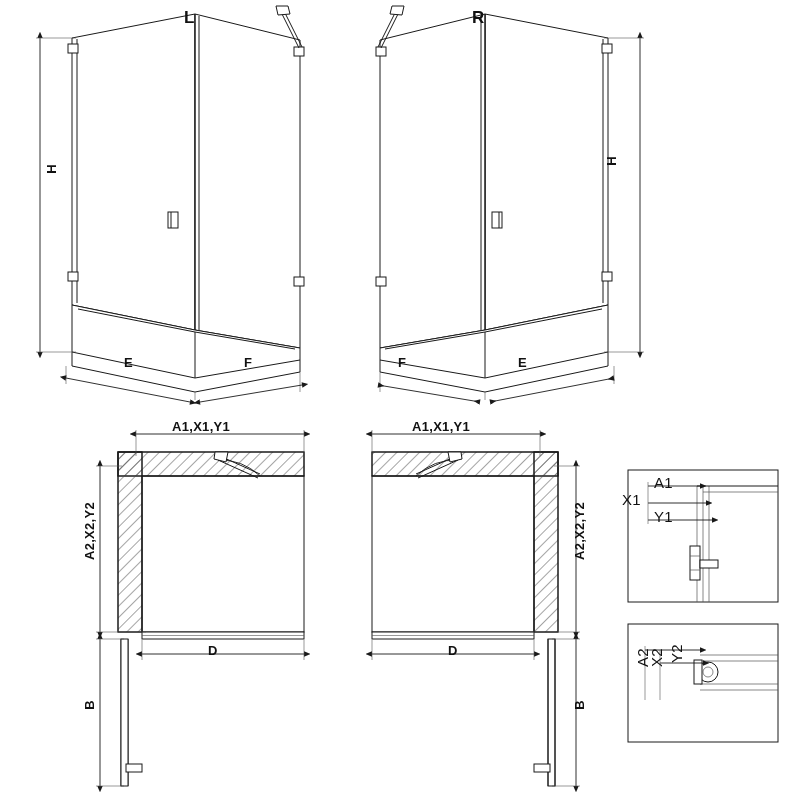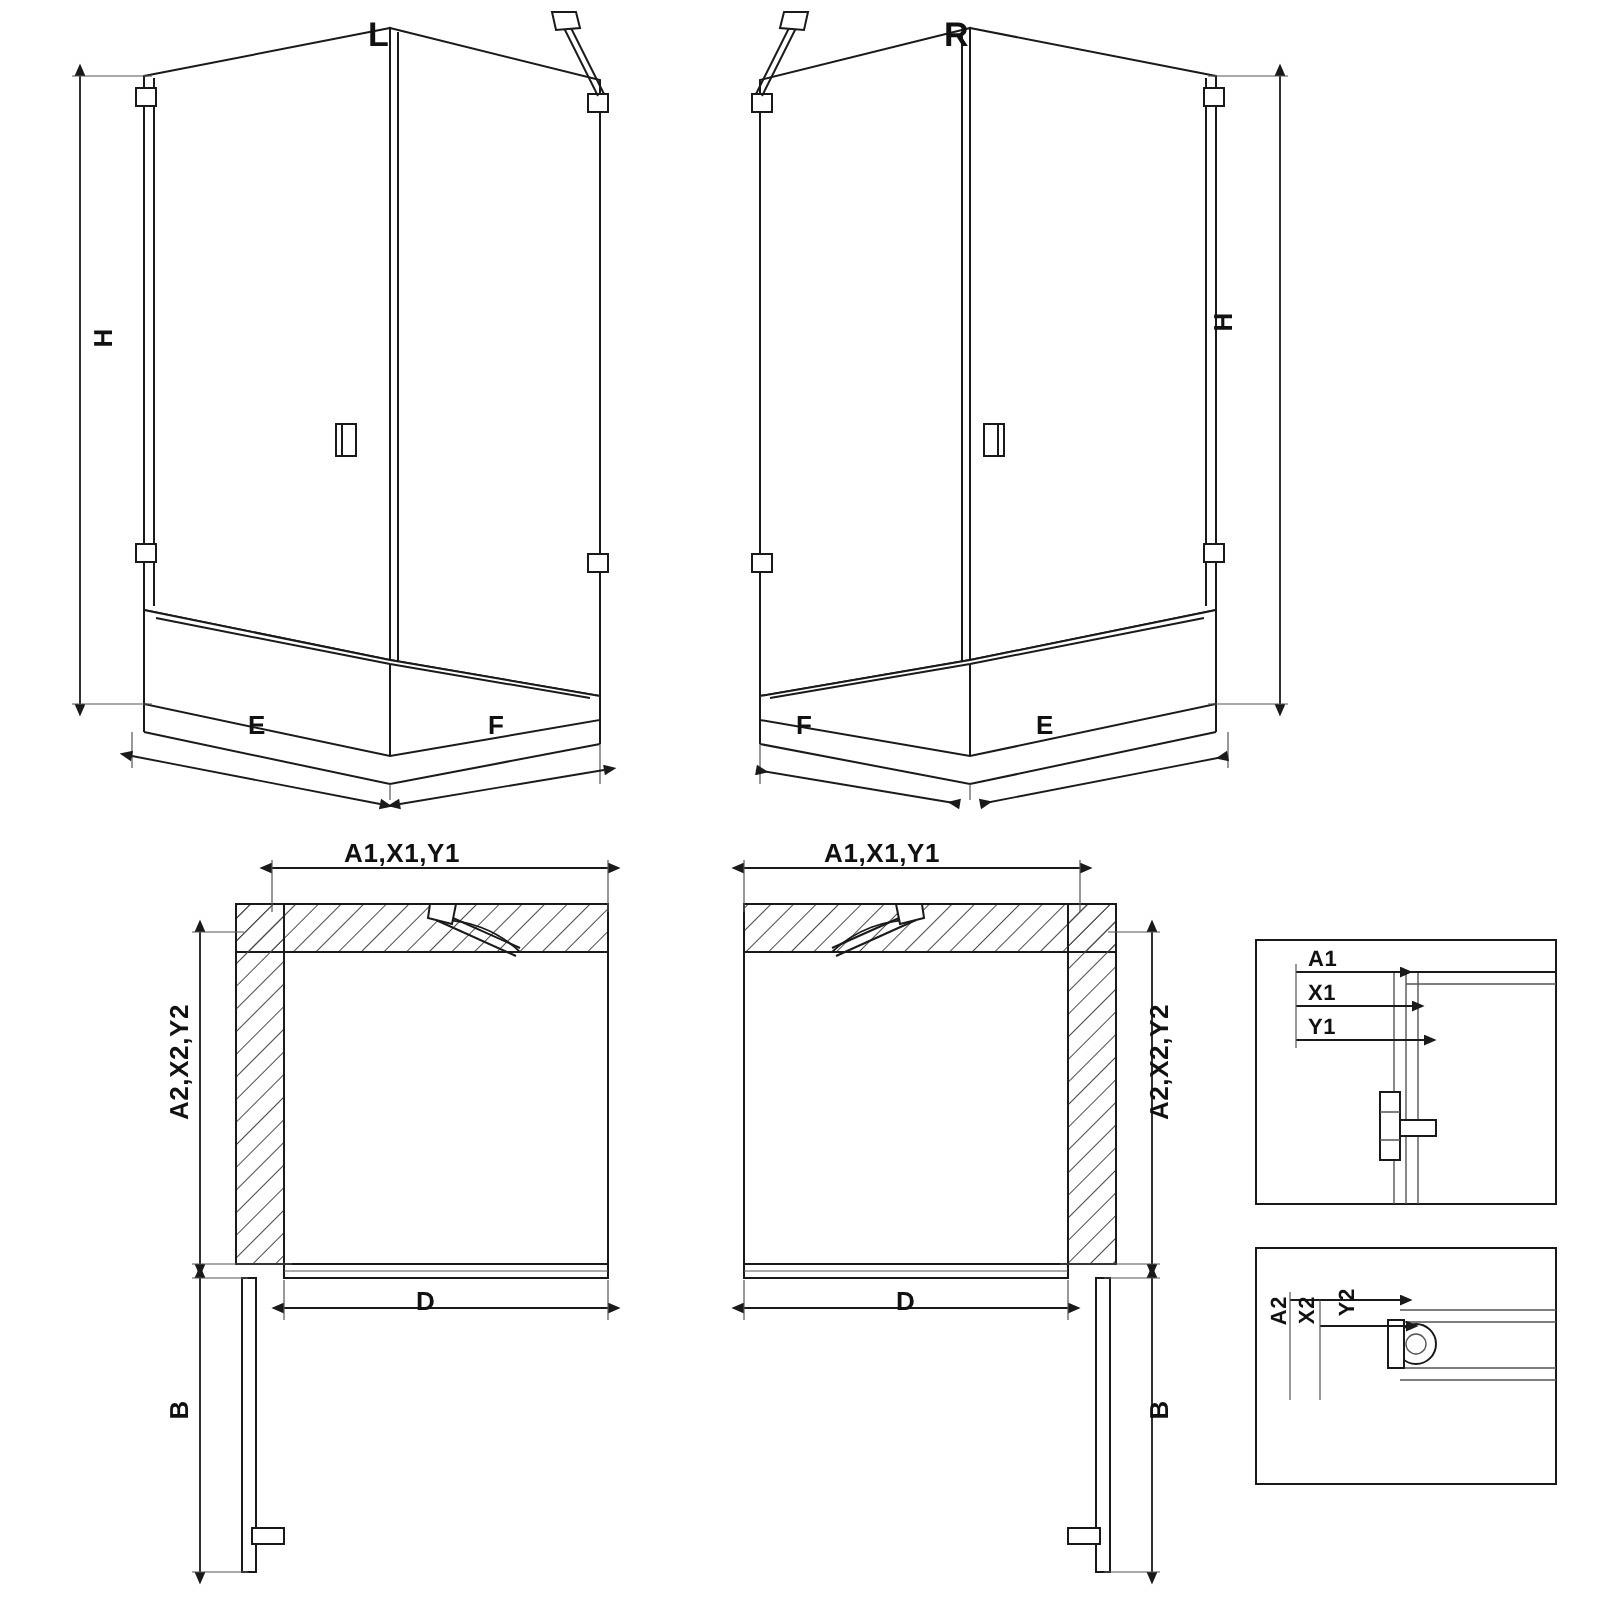--- a/index.html
+++ b/index.html
@@ -1,20 +1,20 @@
 <!DOCTYPE html>
 <html><head>
 <meta charset="utf-8">
 <style>
   html,body{margin:0;padding:0;background:#ffffff;}
   body{width:800px;height:800px;font-family:"Liberation Sans",sans-serif;color:#1a1a1a;}
   #stage{position:relative;width:800px;height:800px;overflow:hidden;}
   svg{position:absolute;left:0;top:0;}
   .lbl{position:absolute;font-size:13px;font-weight:bold;color:#111;letter-spacing:.3px;}
-  .lbl.small{font-size:11px;font-weight:bold;}
+  .lbl.small{font-size:15px;font-weight:normal;}
   .vert{writing-mode:vertical-rl;transform:rotate(180deg);}
 </style>
 </head>
 <body>
 
 <div id="stage">
 
   <svg width="800" height="800" viewBox="0 0 800 800">
     <defs>
       <pattern id="hatch" width="8" height="8" patternUnits="userSpaceOnUse" patternTransform="rotate(45)">
@@ -229,20 +229,20 @@
   <div class="lbl vert" style="left:82px;top:502px;">A2,X2,Y2</div>
   <div class="lbl vert" style="left:572px;top:502px;">A2,X2,Y2</div>
 
   <div class="lbl" style="left:208px;top:643px;">D</div>
   <div class="lbl" style="left:448px;top:643px;">D</div>
 
   <div class="lbl vert" style="left:82px;top:700px;">B</div>
   <div class="lbl vert" style="left:572px;top:700px;">B</div>
 
   <div class="lbl small" style="left:654px;top:474px;">A1</div>
-  <div class="lbl small" style="left:654px;top:491px;">X1</div>
+  <div class="lbl small" style="left:622px;top:491px;">X1</div>
   <div class="lbl small" style="left:654px;top:508px;text-align:center;">Y1</div>
 
   <div class="lbl small vert" style="left:634px;top:648px;">A2</div>
   <div class="lbl small vert" style="left:648px;top:648px;">X2</div>
   <div class="lbl small vert" style="left:668px;top:644px;">Y2</div>
 
 </div>
 
 </body></html>

